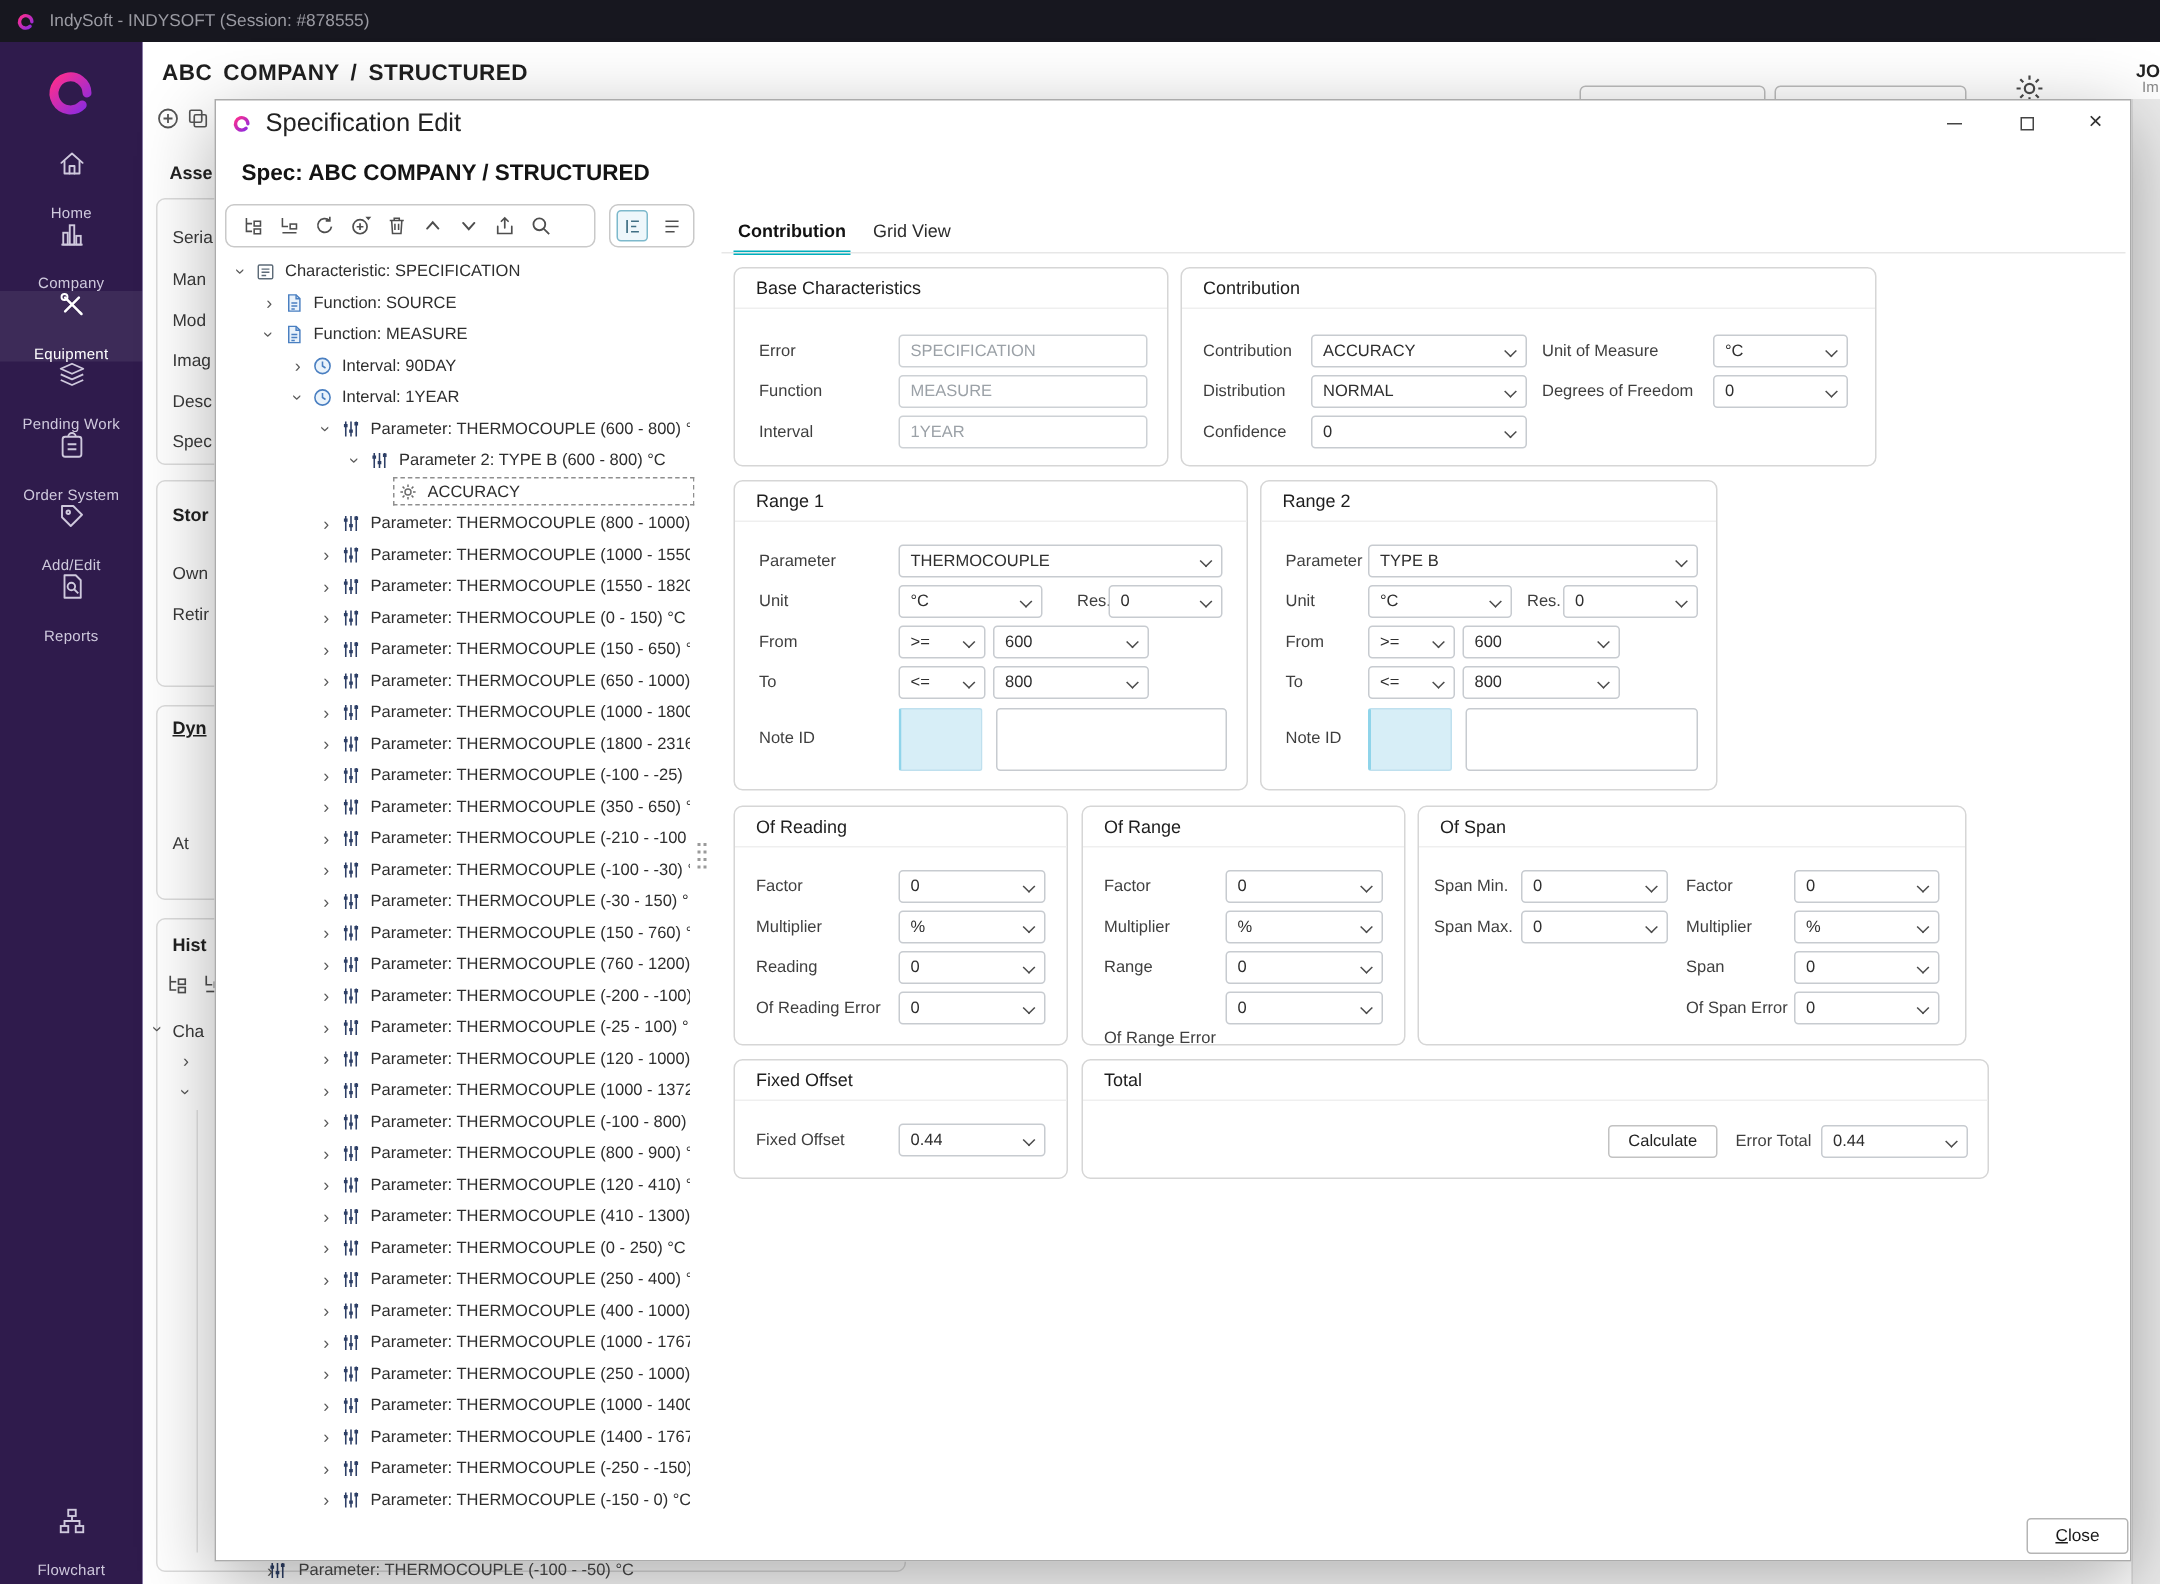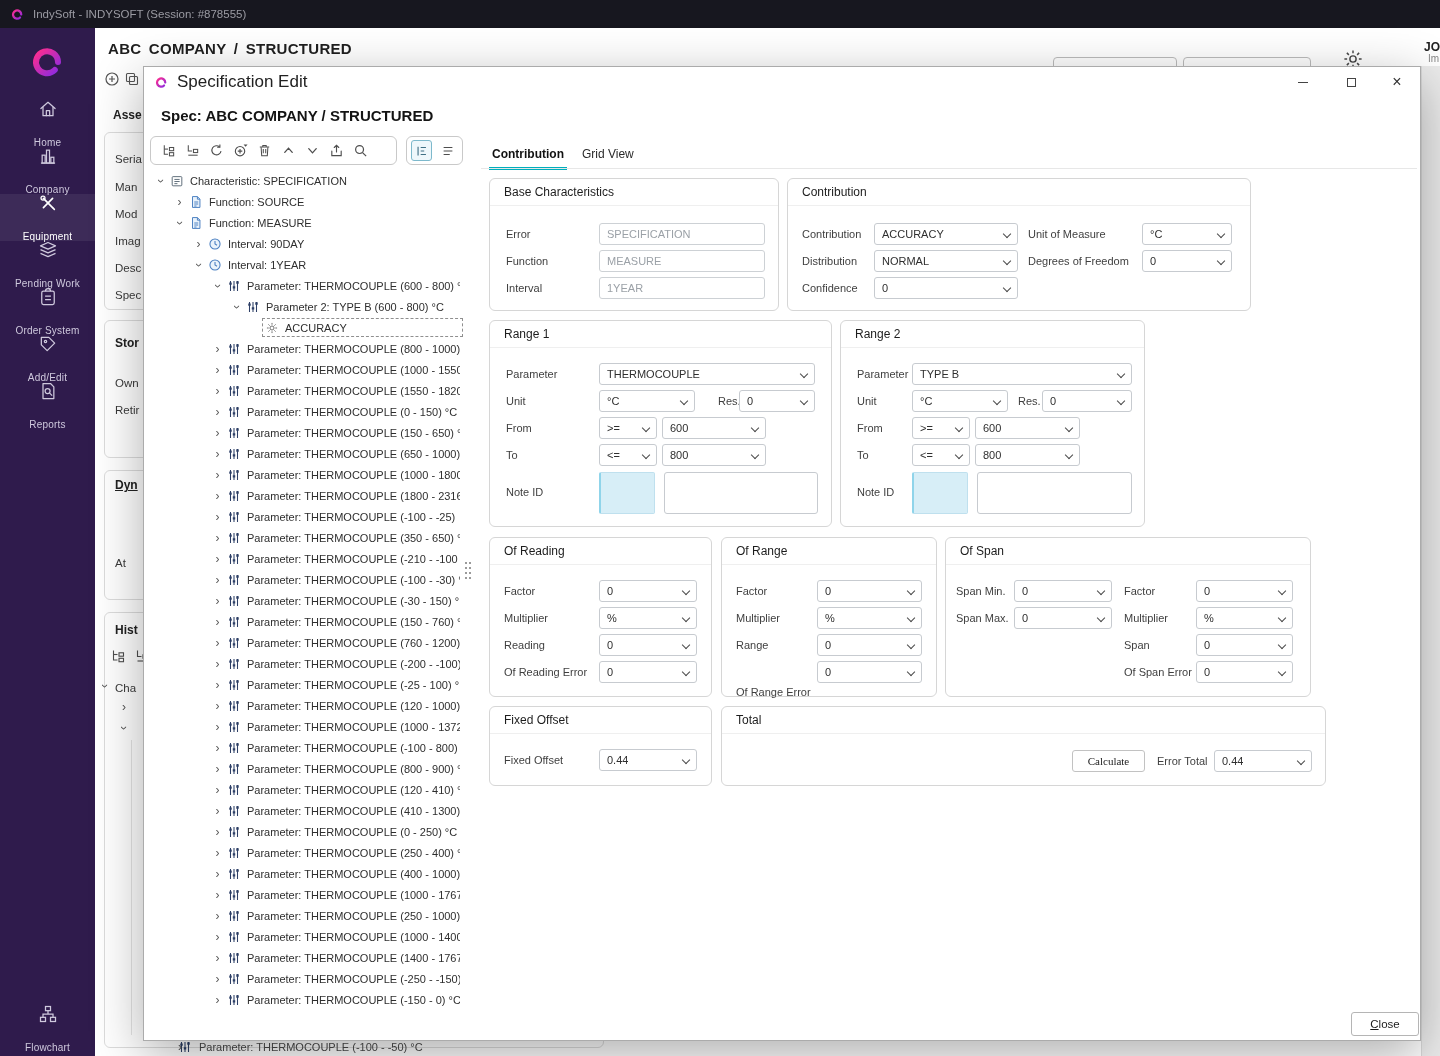--- a/index.html
+++ b/index.html
@@ -87,21 +87,21 @@
 
 .gbox{position:absolute;border:1px solid #d6d6d6;border-radius:6px;background:#fff}
 .gtitle{height:27px;line-height:27px;padding:0 14px;font-size:12px;font-weight:normal;color:#1d1d1d;border-bottom:1px solid #efefef}
 .glabel{position:absolute;font-size:11px;color:#3f3f3f;line-height:22px;white-space:nowrap}
 .textbox{position:absolute;height:22px;border:1px solid #cdd1d5;border-radius:3px;background:#fff;font-size:11px;display:flex;align-items:center;padding:0 7px;color:#9ba1a7;overflow:hidden}
 .dd{position:absolute;height:22px;border:1px solid #c7cbd0;border-radius:3px;background:#fff;font-size:11px;display:flex;align-items:center;padding:0 16px 0 7px;color:#2f2f2f;cursor:pointer}
 .dd-val{overflow:hidden;white-space:nowrap}
 .caret{position:absolute;right:7px;top:7px;width:6px;height:6px;border-right:1.3px solid #4a4a4a;border-bottom:1.3px solid #4a4a4a;transform:rotate(45deg)}
 .notebox-cyan{position:absolute;background:#d7eef7;border:1px solid #bfe0ee;border-left:2px solid #8fd4ea;border-radius:2px}
 .notebox-white{position:absolute;background:#fff;border:1px solid #c7cbd0;border-radius:3px}
-.m-calc-btn{position:absolute;height:22px;border:1px solid #c2c2c2;border-radius:3px;background:#fff;font-size:11px;color:#222;display:flex;align-items:center;justify-content:center;cursor:pointer;font-family:Liberation Serif, serif}
+.m-calc-btn{position:absolute;height:22px;border:1px solid #c2c2c2;border-radius:3px;background:#fff;font-size:11px;color:#222;display:flex;align-items:center;justify-content:center;cursor:pointer;font-family:Liberation Sans, sans-serif}
 .m-close{position:absolute;left:1207px;top:945px;width:68px;height:24px;border:1px solid #b5b5b5;border-radius:3px;background:#fff;font-size:11.5px;color:#1a1a1a;font-family:inherit;cursor:pointer;display:block;text-align:center;line-height:22px;padding:0}
 .m-close::first-letter{text-decoration:underline}
 </style>
 </head>
 <body>
 
 <div id="root">
 
   <div class="titlebar">
     <span class="logo-sm">

